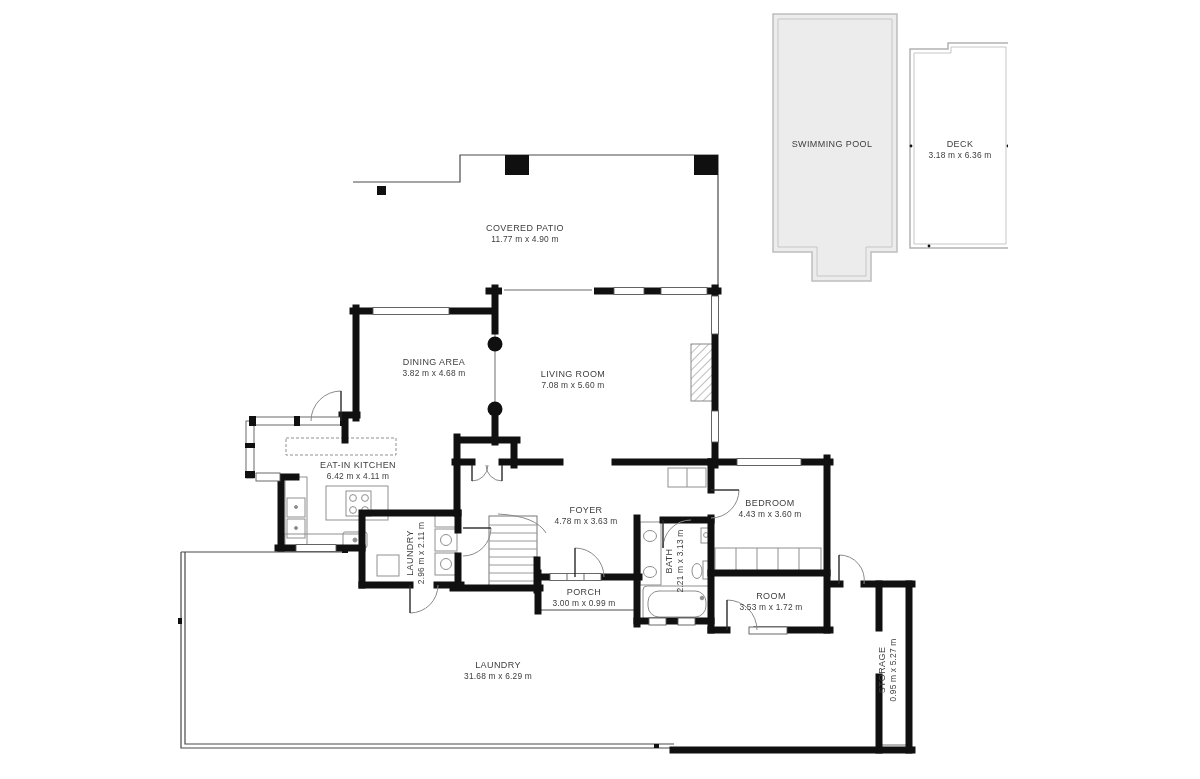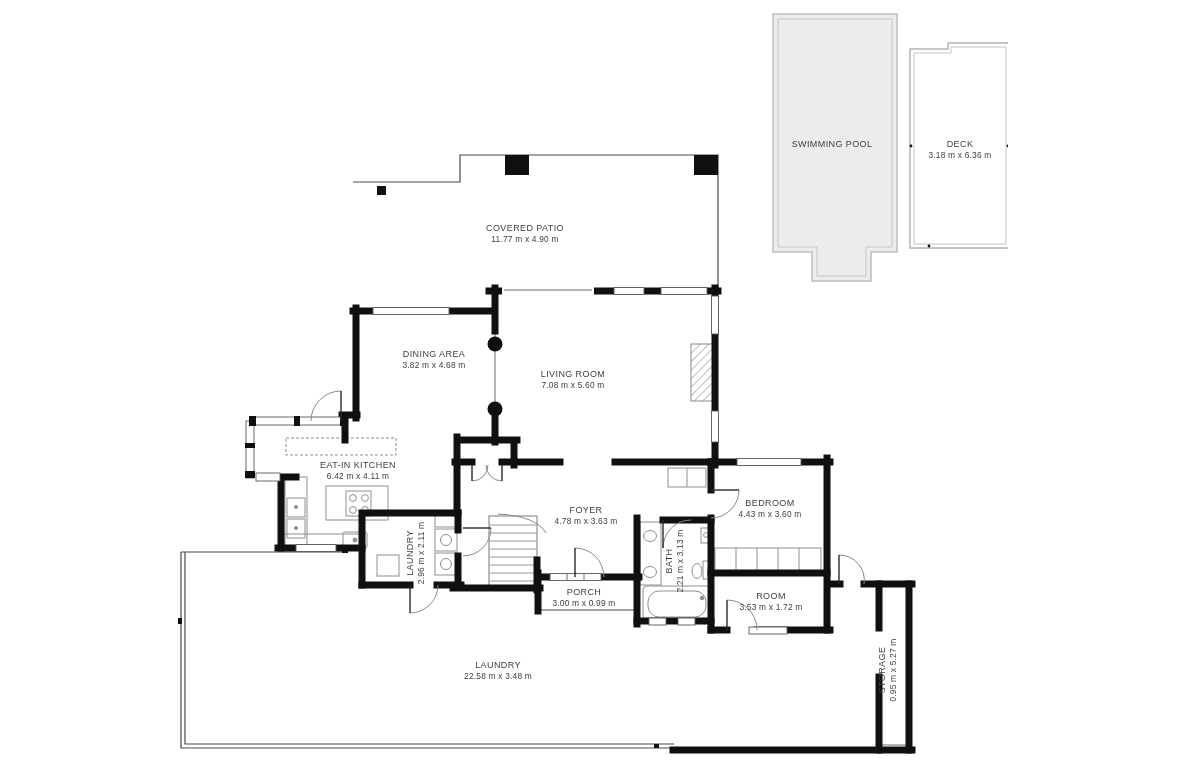--- a/index.html
+++ b/index.html
@@ -232,21 +232,21 @@
   <span class="nm">SWIMMING POOL</span>
 </div>
 <div class="room-label" style="left:960px;top:150px">
   <span class="nm">DECK</span>
   <span class="dm">3.18 m x 6.36 m</span>
 </div>
 <div class="room-label" style="left:525px;top:234px">
   <span class="nm">COVERED PATIO</span>
   <span class="dm">11.77 m x 4.90 m</span>
 </div>
-<div class="room-label" style="left:434px;top:360px">
+<div class="room-label" style="left:434px;top:368px">
   <span class="nm">DINING AREA</span>
   <span class="dm">3.82 m x 4.68 m</span>
 </div>
 <div class="room-label" style="left:573px;top:380px">
   <span class="nm">LIVING ROOM</span>
   <span class="dm">7.08 m x 5.60 m</span>
 </div>
 <div class="room-label" style="left:358px;top:471px">
   <span class="nm">EAT-IN KITCHEN</span>
   <span class="dm">6.42 m x 4.11 m</span>
@@ -270,20 +270,20 @@
 <div class="room-label" style="left:584px;top:598px">
   <span class="nm">PORCH</span>
   <span class="dm">3.00 m x 0.99 m</span>
 </div>
 <div class="room-label" style="left:771px;top:602px">
   <span class="nm">ROOM</span>
   <span class="dm">3.53 m x 1.72 m</span>
 </div>
 <div class="room-label" style="left:498px;top:671px">
   <span class="nm">LAUNDRY</span>
-  <span class="dm">22.58 m x 3.48 m</span>
+  <span class="dm">31.68 m x 6.29 m</span>
 </div>
 <div class="room-label vert" style="left:888px;top:670px">
   <span class="nm">STORAGE</span>
   <span class="dm">0.95 m x 5.27 m</span>
 </div>
 
 </div>
 
 </body></html>

